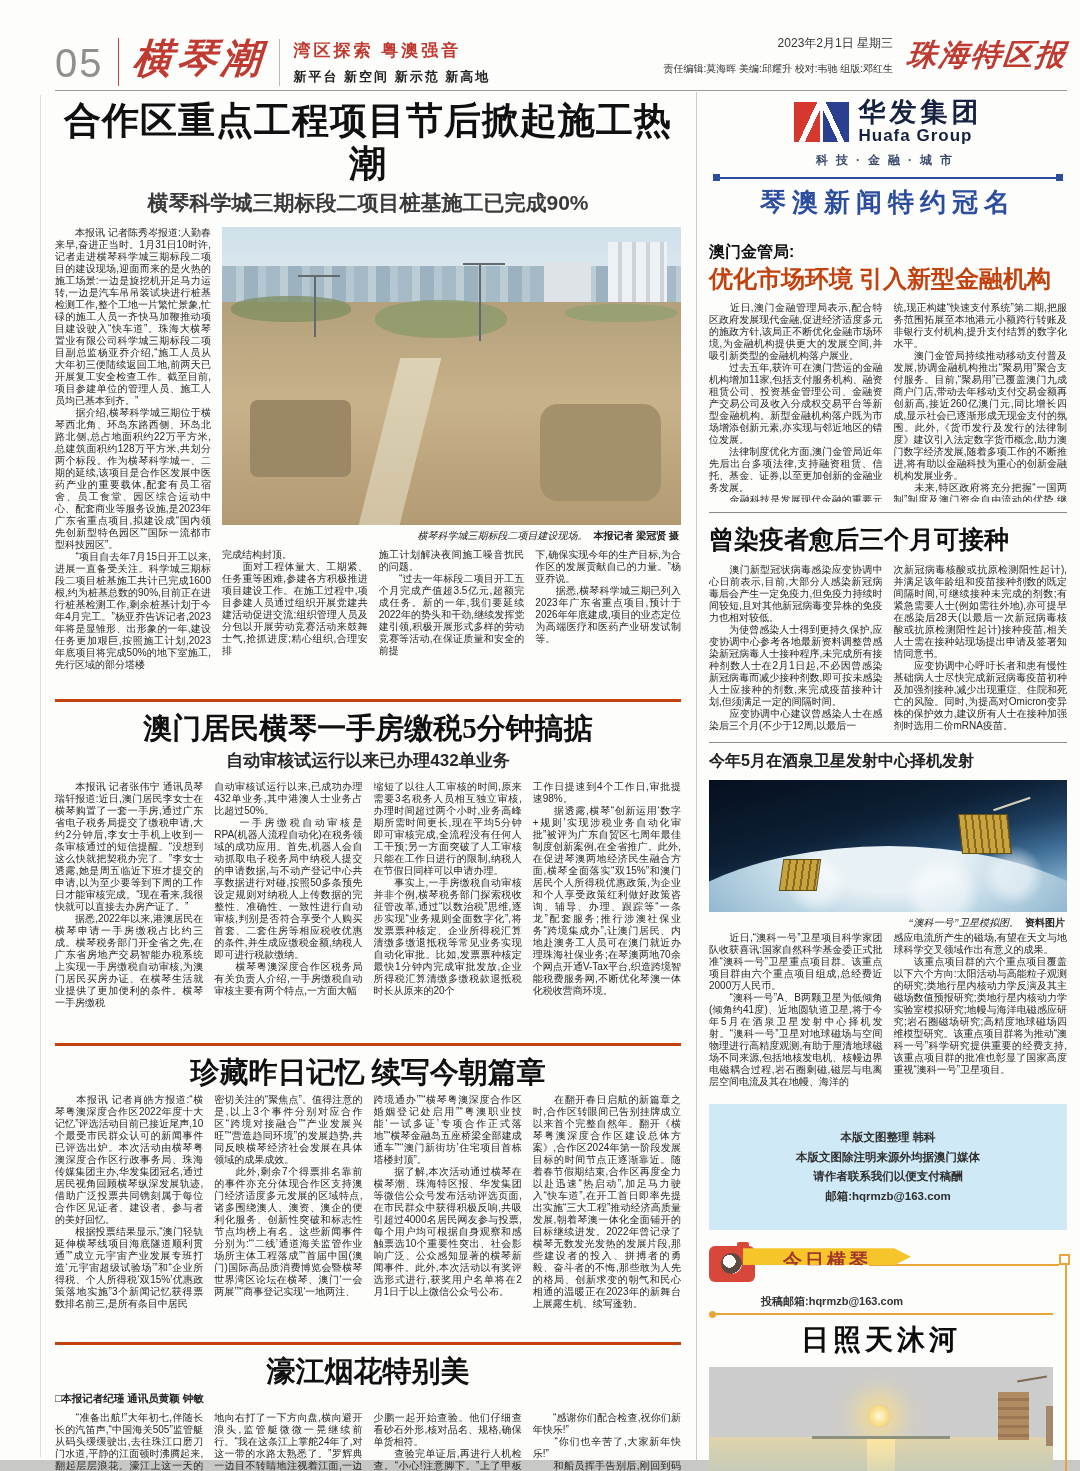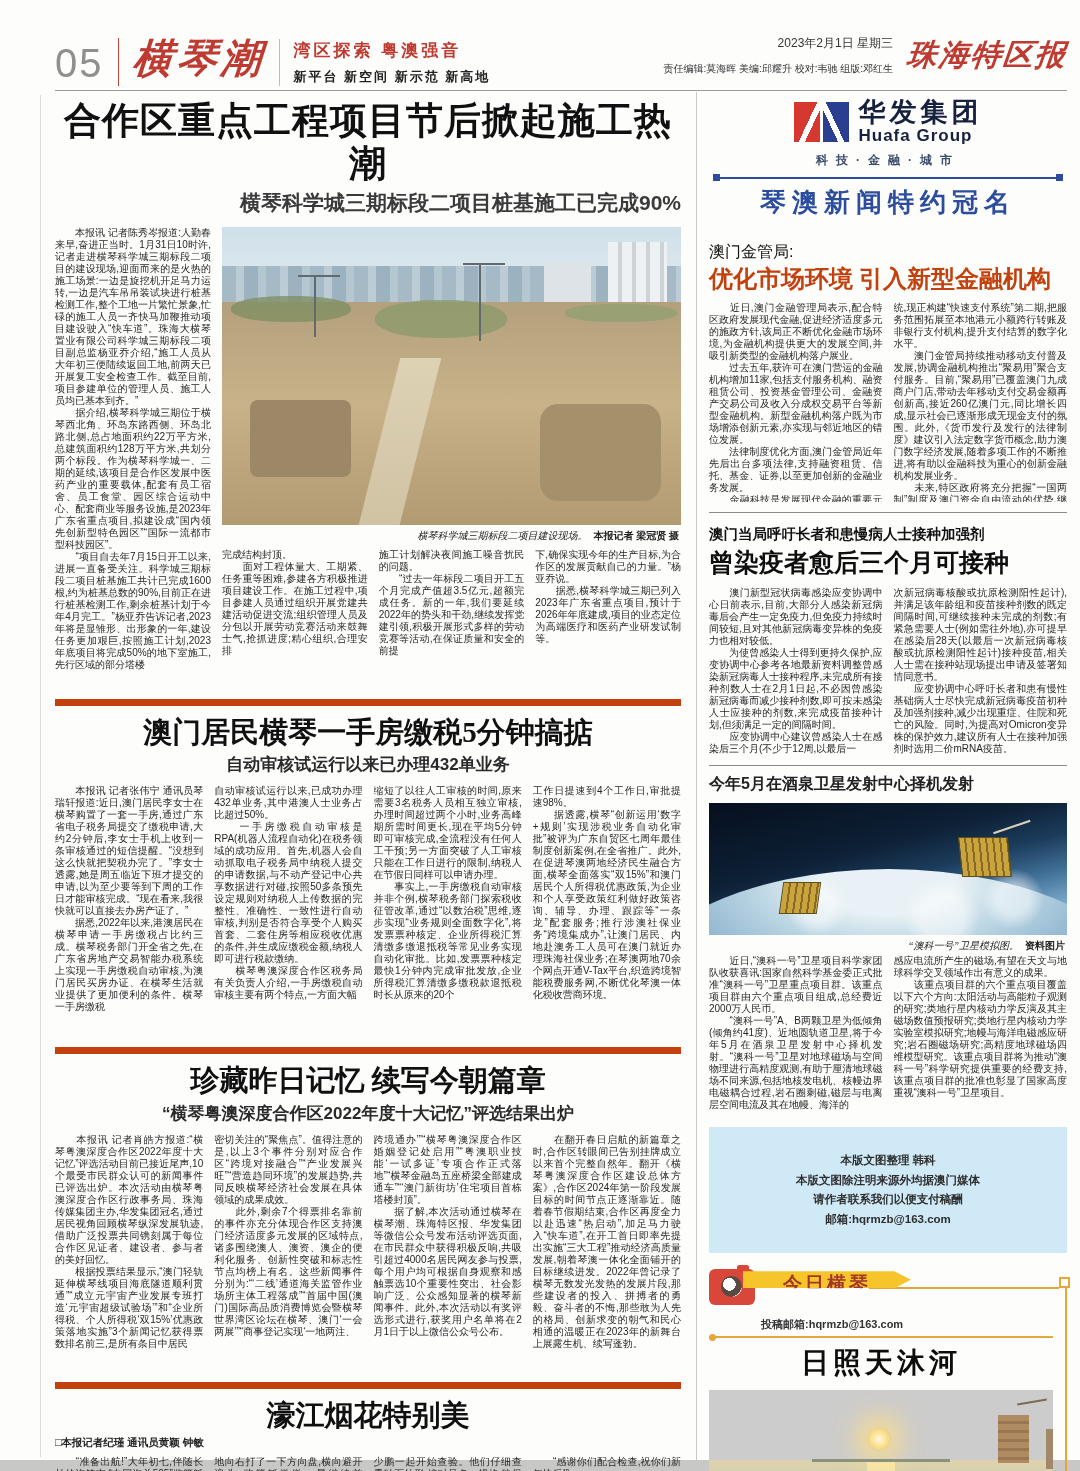--- a/index.html
+++ b/index.html
@@ -34,25 +34,25 @@
   
   .bt{font-size:10px;line-height:1.2;text-align:justify;white-space:pre-line;color:#262626;}
   .colrow{display:flex;gap:11px;}
   .colrow .c{flex:1;overflow:hidden;}
   .cap{font-size:10px;color:#222;text-align:right;padding:4px 2px 2px;}
   .cap .cap-t{font-family:"Liberation Serif",serif;font-style:italic;}
   .cap b{font-weight:bold;font-style:normal;margin-left:6px;}
 
   .h-lead{font-family:"Liberation Serif",serif;font-weight:bold;font-size:37px;line-height:1.15;
           text-align:center;color:#101010;letter-spacing:1px;margin:8px 0 4px;}
-  .sub-lead{font-size:21px;font-weight:bold;color:#3a3a3a;text-align:right;margin-bottom:10px;}
+  .sub-lead{font-size:21px;font-weight:bold;color:#3a3a3a;text-align:center;margin-bottom:10px;}
   .h2{font-family:"Liberation Serif",serif;font-weight:bold;font-size:29px;line-height:1.15;
       text-align:center;color:#101010;margin:10px 0 4px;}
   .sub2{font-size:17px;font-weight:bold;color:#2a2a2a;text-align:center;margin-bottom:9px;}
-  .art{border-top:7px solid #c2410c;margin-top:10px;}
+  .art{border-top:3px solid #c2410c;margin-top:10px;}
   .byline{font-size:10.5px;font-weight:bold;color:#222;margin:2px 0 6px;}
 
   
   .lead-body{display:flex;gap:11px;height:462px;overflow:hidden;}
   .lead-c1{width:156px;overflow:hidden;}
   .lead-rt{flex:1;display:flex;flex-direction:column;}
   .lead-cols{height:140px;margin-top:4px;}
 
   .tax-cols{height:252px;}
   .mem-cols{height:238px;}
@@ -68,21 +68,21 @@
   .hf-cn{font-size:27px;font-weight:bold;color:#16213f;letter-spacing:4px;line-height:1.05;}
   .hf-en{font-size:17px;font-weight:bold;color:#16213f;letter-spacing:1px;}
   .hf-tag{font-size:12px;font-weight:bold;color:#3c4a6b;letter-spacing:8px;margin-top:6px;}
   .ad-line{position:relative;border-top:2px solid #2c4d9e;margin:8px 6px 6px;}
   .ad-line::before,.ad-line::after{content:"";position:absolute;top:-5px;width:7px;height:7px;background:#2c4d9e;}
   .ad-line::before{left:-2px;} .ad-line::after{right:-2px;}
   .ad-title{font-family:"Liberation Serif",serif;font-size:26px;font-weight:bold;color:#2c4d9e;letter-spacing:6px;}
 
   .r-art{padding-top:8px;}
   .r-rule{border-top:1px solid #8a8a88;margin-top:10px;}
-  .kicker{font-size:16px;font-weight:normal;color:#111;margin:4px 0 2px;}
+  .kicker{font-size:16px;font-weight:bold;color:#111;margin:4px 0 2px;}
   .kicker-sm{font-size:14.5px;font-weight:bold;color:#111;margin:4px 0 2px;}
   .h3{font-family:"Liberation Serif",serif;font-weight:bold;font-size:24px;color:#c2410c;margin:2px 0 8px;line-height:1.2;}
   .h3-c{font-family:"Liberation Serif",serif;font-weight:bold;font-size:25px;color:#0e0e0e;margin:2px 0 8px;}
   .sub3{font-size:16px;font-weight:bold;color:#222;margin:0 0 8px;}
   .fin-cols{height:200px;}
   .vac-cols{height:168px;}
   .sat-cols{height:160px;}
 
   .notice{background:#cfe9f6;margin-top:12px;padding:24px 4px;text-align:center;
           font-weight:bold;font-size:11.5px;line-height:1.7;color:#2e2e2e;}
@@ -229,21 +229,20 @@
 　　横琴粤澳深度合作区税务局有关负责人介绍,一手房缴税自动审核主要有两个特点,一方面大幅</div>
           <div class="c bt">缩短了以往人工审核的时间,原来需要3名税务人员相互独立审核,办理时间超过两个小时,业务高峰期所需时间更长,现在平均5分钟即可审核完成,全流程没有任何人工干预;另一方面突破了人工审核只能在工作日进行的限制,纳税人在节假日同样可以申请办理。
 　　事实上,一手房缴税自动审核并非个例,横琴税务部门探索税收征管改革,通过“以数治税”思维,逐步实现“业务规则全面数字化”,将发票票种核定、企业所得税汇算清缴多缴退抵税等常见业务实现自动化审批。比如,发票票种核定最快1分钟内完成审批发放,企业所得税汇算清缴多缴税款退抵税时长从原来的20个</div>
           <div class="c bt">工作日提速到4个工作日,审批提速98%。
 　　据透露,横琴“创新运用‘数字+规则’实现涉税业务自动化审批”被评为广东自贸区七周年最佳制度创新案例,在全省推广。此外,在促进琴澳两地经济民生融合方面,横琴全面落实“双15%”和澳门居民个人所得税优惠政策,为企业和个人享受政策红利做好政策咨询、辅导、办理、跟踪等“一条龙”配套服务;推行涉澳社保业务“跨境集成办”,让澳门居民、内地赴澳务工人员可在澳门就近办理珠海社保业务;在琴澳两地70余个网点开通V-Tax平台,织造跨境智能税费服务网,不断优化琴澳一体化税收营商环境。</div>
         </div>
       </div>
 
       <div class="art">
         <div class="h2">珍藏昨日记忆 续写今朝篇章</div>
-        <div class="sub2">“横琴粤澳深度合作区2022年度十大记忆”评选结果出炉</div>
         <div class="colrow mem-cols">
           <div class="c bt">　　本报讯 记者肖皓方报道:“横琴粤澳深度合作区2022年度十大记忆”评选活动目前已接近尾声,10个最受市民群众认可的新闻事件已评选出炉。本次活动由横琴粤澳深度合作区行政事务局、珠海传媒集团主办,华发集团冠名,通过居民视角回顾横琴纵深发展轨迹,借助广泛投票共同镌刻属于每位合作区见证者、建设者、参与者的美好回忆。
 　　根据投票结果显示,“澳门轻轨延伸横琴线项目海底隧道顺利贯通”“成立元宇宙产业发展专班打造‘元宇宙超级试验场’”和“企业所得税、个人所得税‘双15%’优惠政策落地实施”3个新闻记忆获得票数排名前三,是所有条目中居民</div>
           <div class="c bt">密切关注的“聚焦点”。值得注意的是,以上3个事件分别对应合作区“跨境对接融合”“产业发展兴旺”“营造趋同环境”的发展趋势,共同反映横琴经济社会发展在具体领域的成果成效。
 　　此外,剩余7个得票排名靠前的事件亦充分体现合作区支持澳门经济适度多元发展的区域特点,诸多围绕澳人、澳资、澳企的便利化服务、创新性突破和标志性节点均榜上有名。这些新闻事件分别为:“‘二线’通道海关监管作业场所主体工程落成”“首届中国(澳门)国际高品质消费博览会暨横琴世界湾区论坛在横琴、澳门‘一会两展’”“商事登记实现‘一地两注、</div>
           <div class="c bt">跨境通办’”“横琴粤澳深度合作区婚姻登记处启用”“粤澳职业技能‘一试多证’专项合作正式落地”“横琴金融岛五座桥梁全部建成通车”“‘澳门新街坊’住宅项目首栋塔楼封顶”。
 　　据了解,本次活动通过横琴在横琴潮、珠海特区报、华发集团等微信公众号发布活动评选页面,在市民群众中获得积极反响,共吸引超过4000名居民网友参与投票,每个用户均可根据自身观察和感触票选10个重要性突出、社会影响广泛、公众感知显著的横琴新闻事件。此外,本次活动以有奖评选形式进行,获奖用户名单将在2月1日于以上微信公众号公布。</div>
           <div class="c bt">　　在翻开春日启航的新篇章之时,合作区转眼间已告别挂牌成立以来首个完整自然年。翻开《横琴粤澳深度合作区建设总体方案》,合作区2024年第一阶段发展目标的时间节点正逐渐靠近。随着春节假期结束,合作区再度全力以赴迅速“热启动”,加足马力驶入“快车道”,在开工首日即率先提出实施“三大工程”推动经济高质量发展,朝着琴澳一体化全面铺开的目标继续进发。2022年曾记录了横琴无数发光发热的发展片段,那些建设者的投入、拼搏者的勇毅、奋斗者的不悔,那些敢为人先的格局、创新求变的朝气和民心相通的温暖正在2023年的新舞台上展露生机、续写蓬勃。</div>
         </div>
       </div>
@@ -296,21 +295,20 @@
 　　过去五年,获许可在澳门营运的金融机构增加11家,包括支付服务机构、融资租赁公司、投资基金管理公司、金融资产交易公司及收入分成权交易平台等新型金融机构。新型金融机构落户既为市场增添创新元素,亦实现与邻近地区的错位发展。
 　　法律制度优化方面,澳门金管局近年先后出台多项法律,支持融资租赁、信托、基金、证券,以至更加创新的金融业务发展。
 　　金融科技是发展现代金融的重要元素,为此,澳门金管局近年持续优化金融系统基建,已先后建成“澳门元”“港元”“人民币”的实时支付结算系</div>
           <div class="c bt">统,现正构建“快速支付系统”第二期,把服务范围拓展至本地港元小额跨行转账及非银行支付机构,提升支付结算的数字化水平。
 　　澳门金管局持续推动移动支付普及发展,协调金融机构推出“聚易用”聚合支付服务。目前,“聚易用”已覆盖澳门九成商户门店,带动去年移动支付交易金额再创新高,接近260亿澳门元,同比增长四成,显示社会已逐渐形成无现金支付的氛围。此外,《货币发行及发行的法律制度》建议引入法定数字货币概念,助力澳门数字经济发展,随着多项工作的不断推进,将有助以金融科技为重心的创新金融机构发展业务。
 　　未来,特区政府将充分把握“一国两制”制度及澳门资金自由流动的优势,继续吸引不同类型的金融机构落户,带动新金融业态的成长,提升金融业对经济适度多元的贡献。</div>
         </div>
       </div>
 
       <div class="r-art r-rule">
-        <div class="kicker-sm">澳门当局呼吁长者和患慢病人士接种加强剂</div>
         <div class="h3-c">曾染疫者愈后三个月可接种</div>
         <div class="colrow vac-cols">
           <div class="c bt">　　澳门新型冠状病毒感染应变协调中心日前表示,目前,大部分人感染新冠病毒后会产生一定免疫力,但免疫力持续时间较短,且对其他新冠病毒变异株的免疫力也相对较低。
 　　为使曾感染人士得到更持久保护,应变协调中心参考各地最新资料调整曾感染新冠病毒人士接种程序,未完成所有接种剂数人士在2月1日起,不必因曾感染新冠病毒而减少接种剂数,即可按未感染人士应接种的剂数,来完成疫苗接种计划,但须满足一定的间隔时间。
 　　应变协调中心建议曾感染人士在感染后三个月(不少于12周,以最后一</div>
           <div class="c bt">次新冠病毒核酸或抗原检测阳性起计),并满足该年龄组和疫苗接种剂数的既定间隔时间,可继续接种未完成的剂数;有紧急需要人士(例如需往外地),亦可提早在感染后28天(以最后一次新冠病毒核酸或抗原检测阳性起计)接种疫苗,相关人士需在接种站现场提出申请及签署知情同意书。
 　　应变协调中心呼吁长者和患有慢性基础病人士尽快完成新冠病毒疫苗初种及加强剂接种,减少出现重症、住院和死亡的风险。同时,为提高对Omicron变异株的保护效力,建议所有人士在接种加强剂时选用二价mRNA疫苗。</div>
         </div>
       </div>
 

